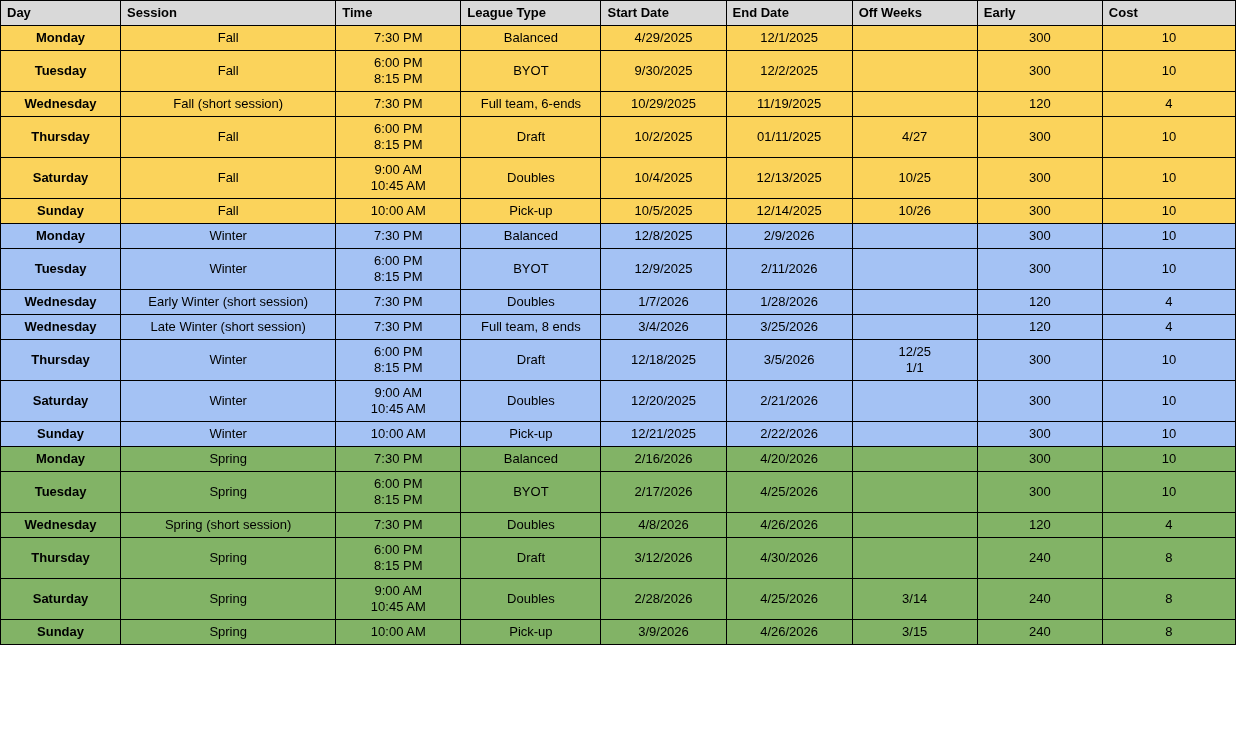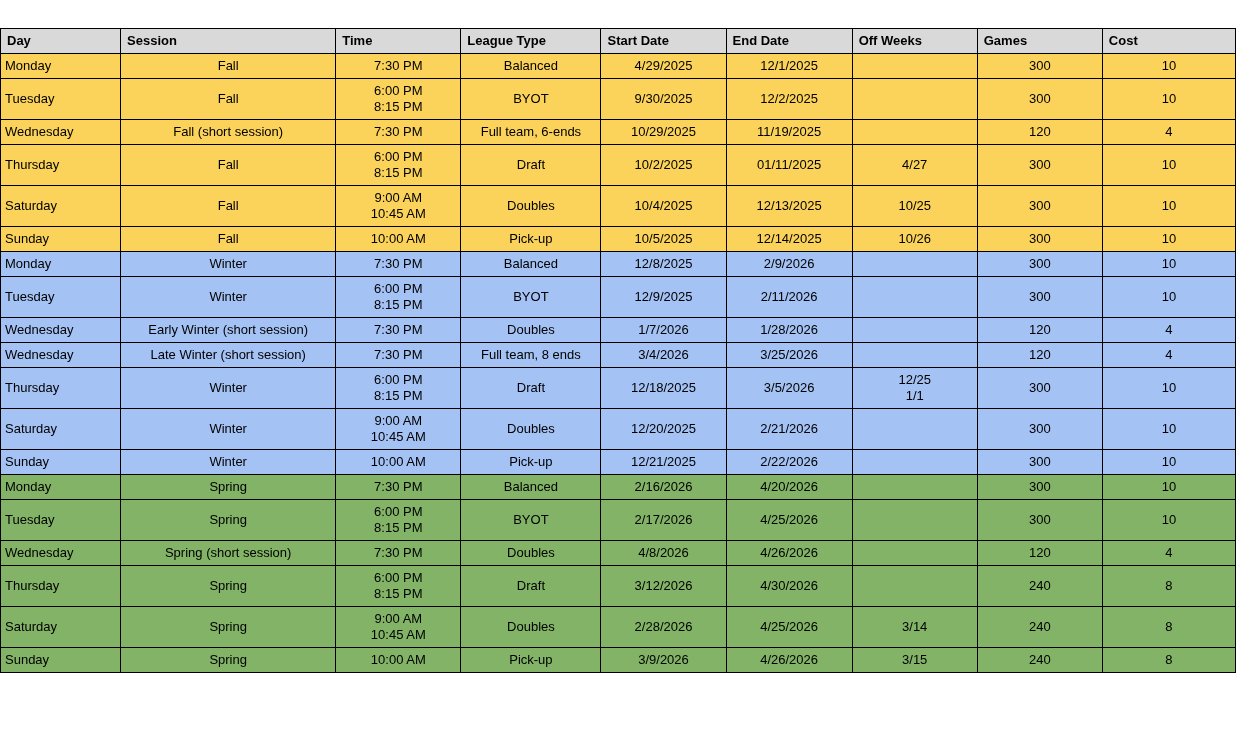--- a/index.html
+++ b/index.html
@@ -12,21 +12,20 @@
     font-size: 13px;
     color: #000000;
     width: 1236px;
     height: 733px;
     overflow: hidden;
   }
   table.schedule {
     border-collapse: collapse;
     table-layout: fixed;
     width: 1236px;
-    margin-top: 28px;
   }
   table.schedule th,
   table.schedule td {
     border: 1px solid #000000;
     padding: 0 4px;
     font-size: 13px;
     line-height: 16px;
     vertical-align: middle;
     overflow: hidden;
     white-space: nowrap;
@@ -43,21 +42,22 @@
   col.c-session  { width: 215px; }
   col.c-time     { width: 125px; }
   col.c-type     { width: 140px; }
   col.c-start    { width: 125px; }
   col.c-end      { width: 126px; }
   col.c-off      { width: 125px; }
   col.c-cost     { width: 125px; }
   col.c-games    { width: 133px; }
 
   td.day {
-    font-weight: normal;
+    font-weight: bold;
+    text-align: center;
   }
   td.center { text-align: center; }
 
   
   tr.fall    td { background: #fbd35b; }
   tr.winter  td { background: #a4c2f4; }
   tr.spring  td { background: #82b366; }
 
   .twoline {
     display: block;
@@ -83,21 +83,21 @@
   </colgroup>
   <thead>
     <tr>
       <th>Day</th>
       <th>Session</th>
       <th>Time</th>
       <th>League Type</th>
       <th>Start Date</th>
       <th>End Date</th>
       <th>Off Weeks</th>
-      <th>Games</th>
+      <th>Early</th>
       <th>Cost</th>
     </tr>
   </thead>
   <tbody id="tbody">
       <tr class="fall h1">
         <td class="day">Monday</td>
         <td class="center">Fall</td>
         <td class="center">
           <span class="twoline">7:30 PM</span>
         </td>

